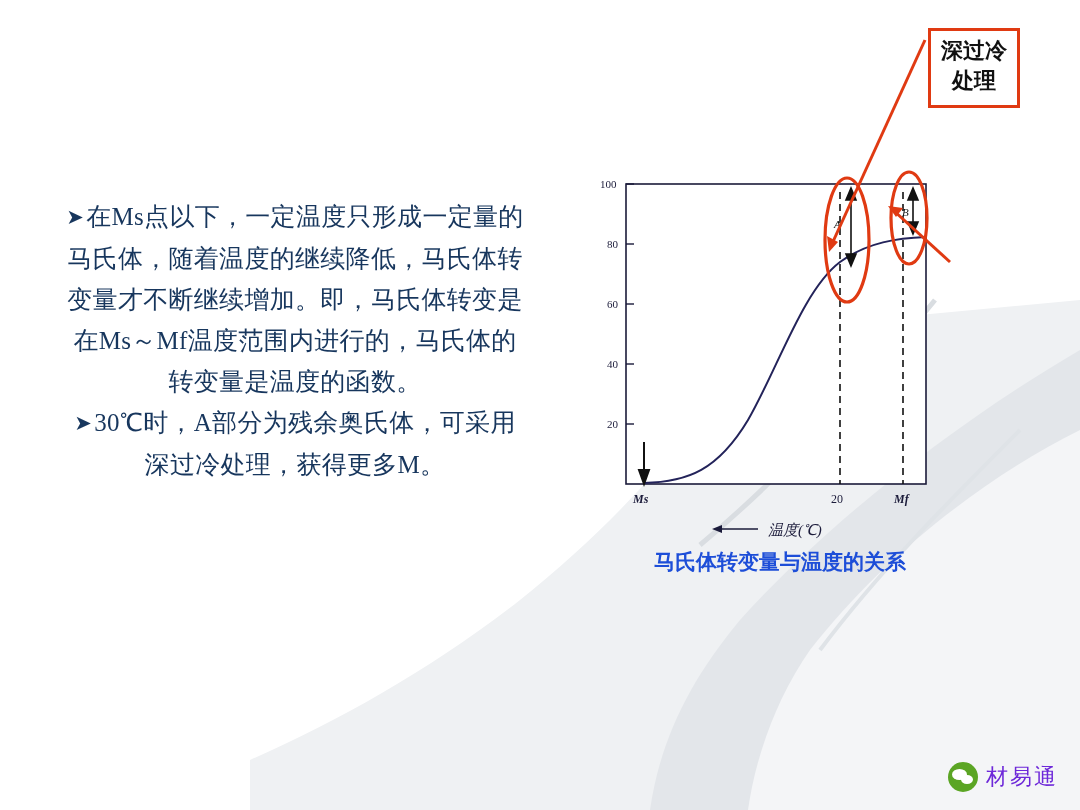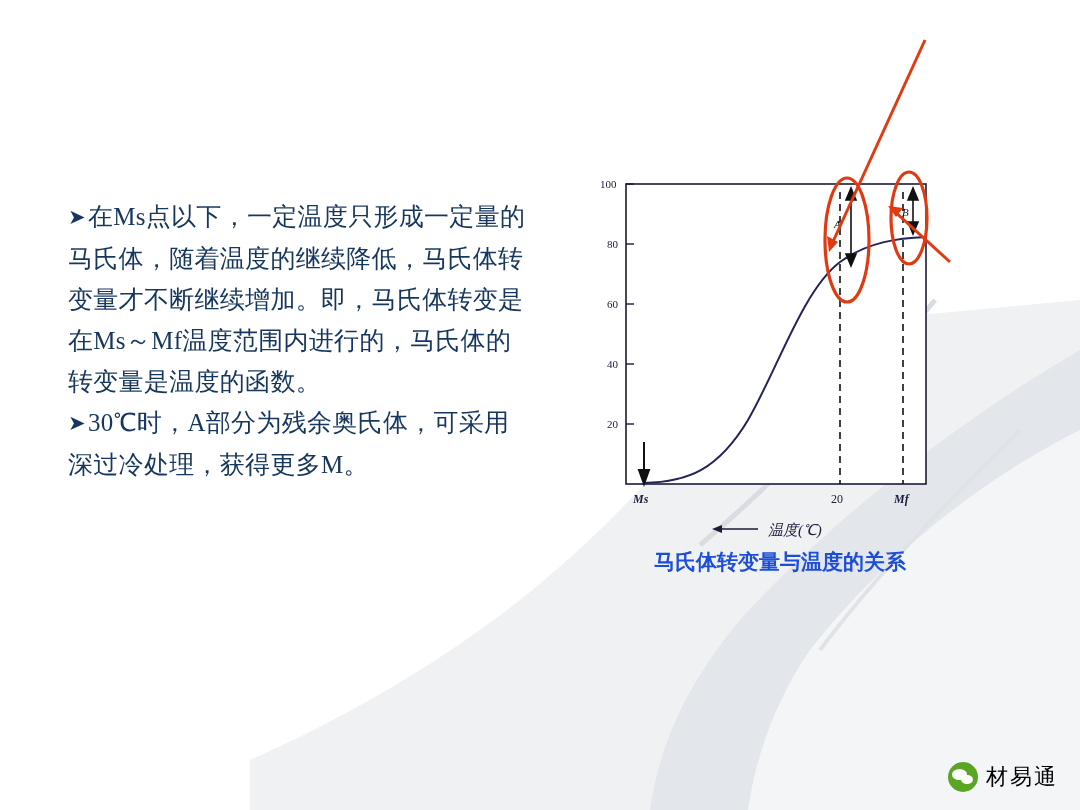--- a/index.html
+++ b/index.html
@@ -30,21 +30,21 @@
     position: absolute;
     left: 58px;
     top: 196px;
     width: 470px;
     color: #17365d;
     font-size: 25px;
     line-height: 41px;
     font-family: "Liberation Serif", serif;
     letter-spacing: 0.3px;
   }
-  .para { margin: 0 0 0 10px; text-indent: 0; }
+  .para { margin: 0 0 0 4px; text-indent: 0; text-align: center; }
   .bullet-mark {
     font-family: "DejaVu Sans", sans-serif;
     font-size: 21px;
     margin-right: 2px;
     vertical-align: 1px;
   }
   .p2 { margin-top: 0px; }
   .p3 { margin-top: 0px; }
 
   
@@ -118,21 +118,21 @@
   .wechat-badge::before {
     width: 15px; height: 11px;
     left: 4px; top: 7px;
   }
   .wechat-badge::after {
     width: 12px; height: 9px;
     left: 13px; top: 13px;
   }
   .logo-text {
     font-size: 22px;
-    color: #000000;
+    color: #6d28d9;
     font-family: Liberation Serif, serif;
     letter-spacing: 2px;
   }
 </style>
 </head>
 <body>
 
 <div id="slide">
 
   <svg class="bg-art" viewBox="0 0 1080 810" xmlns="http://www.w3.org/2000/svg">
@@ -209,20 +209,24 @@
     <div class="figure-caption">马氏体转变量与温度的关系</div>
   </div>
 
   <svg class="bg-art" viewBox="0 0 1080 810" xmlns="http://www.w3.org/2000/svg">
     <line x1="925" y1="40" x2="831" y2="246" stroke="#e03a12" stroke-width="3"></line>
     <polygon points="829,252 827,236 838,242" fill="#e03a12"></polygon>
     <line x1="950" y1="262" x2="893" y2="210" stroke="#e03a12" stroke-width="3"></line>
     <polygon points="888,206 903,208 896,217" fill="#e03a12"></polygon>
   </svg>
 
+  <div class="callout" id="callout-deep-cold">
+    <div>深过冷</div>
+    <div>处理</div>
+  </div>
 
 
   <div class="footer-logo">
     <div class="wechat-badge"></div>
     <div class="logo-text">材易通</div>
   </div>
 
 </div>
 
 </body></html>

